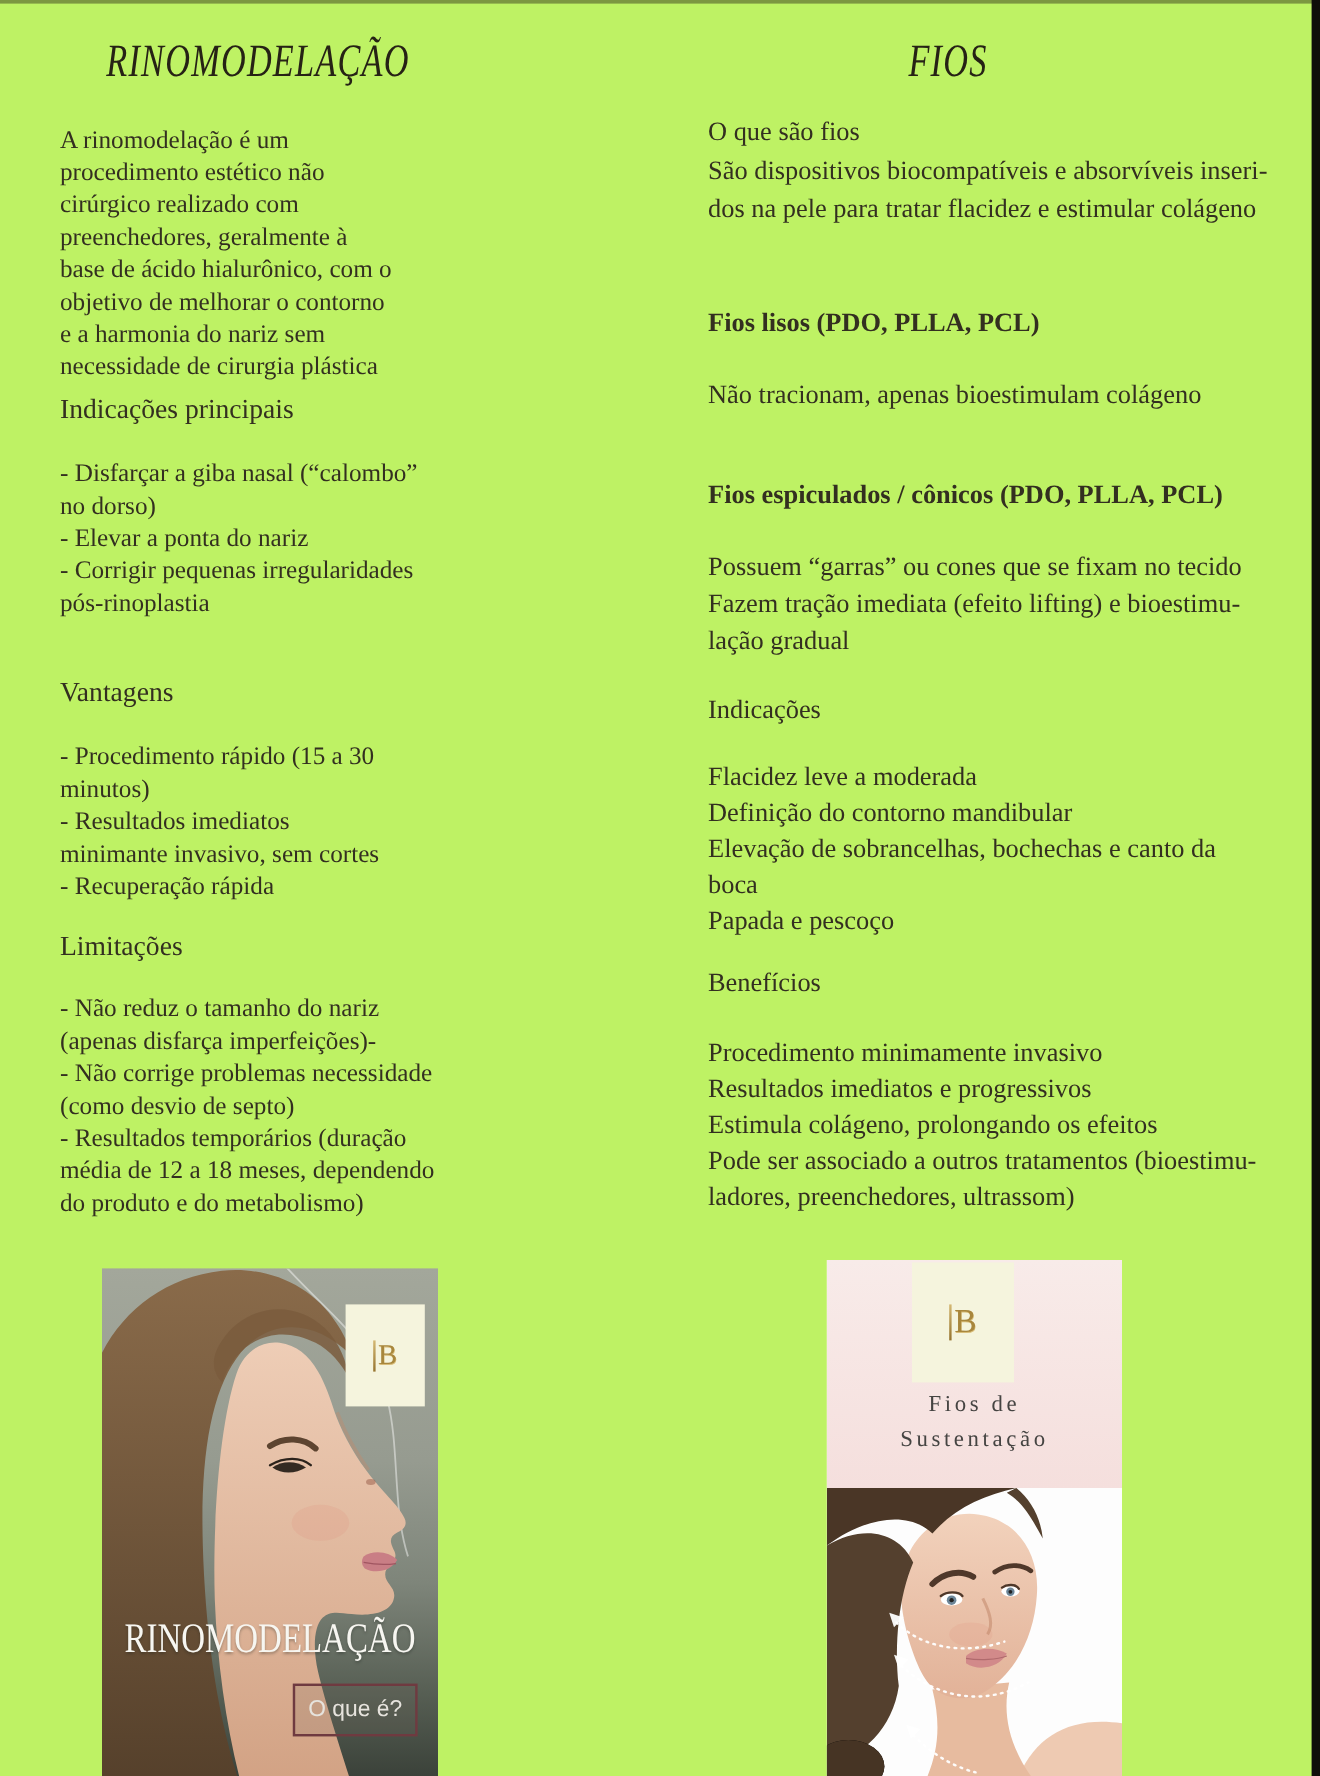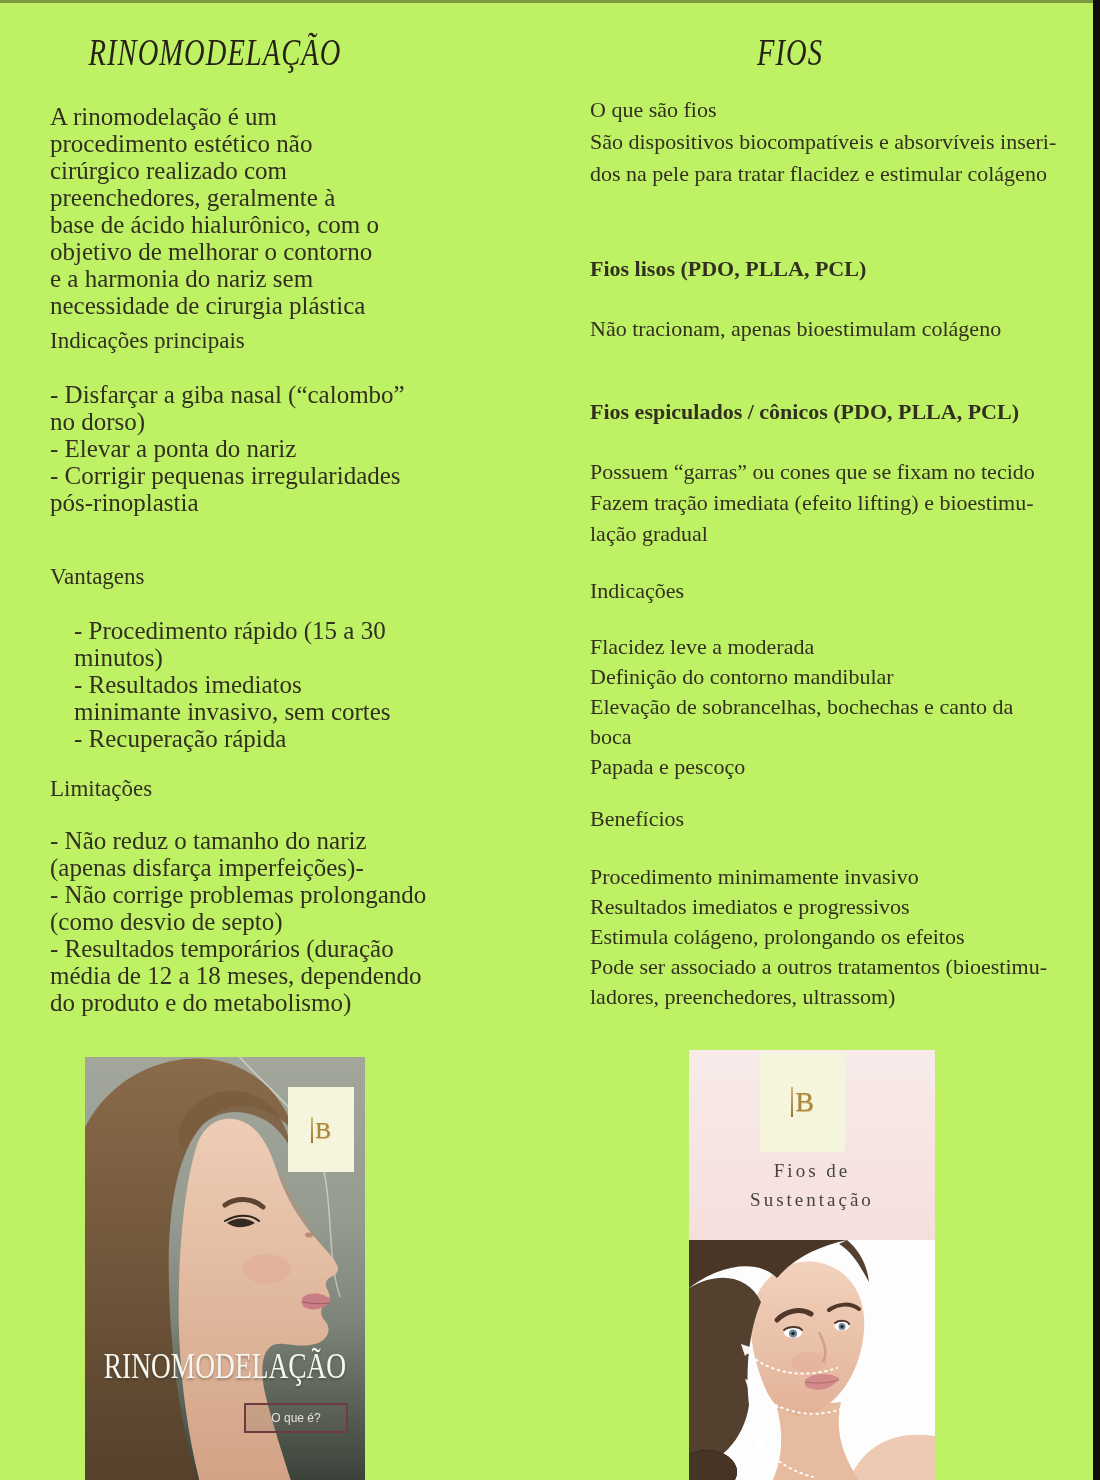--- a/index.html
+++ b/index.html
@@ -10,21 +10,21 @@
     color:#332f20;
   }
   .top-edge{position:absolute;left:0;top:0;width:1100px;height:3px;background:rgba(45,40,22,.45);}
   .right-edge{position:absolute;top:0;right:0;width:7px;height:1480px;background:#0f0e0a;}
 
   .col-title{
     position:absolute; font-style:italic; font-size:28px; color:#262215;
     text-align:center; white-space:nowrap;
     transform:scale(1.02,1.38); transform-origin:center top; letter-spacing:1px;
   }
-  .body-block{position:absolute; font-size:25px; line-height:27px; white-space:nowrap;}
+  .body-block{position:absolute; font-size:21px; line-height:27px; white-space:nowrap;}
   .body-block-r{position:absolute; font-size:22px; line-height:30px; white-space:nowrap;}
   .lh32{line-height:32px;}
   .lh31{line-height:31px;}
   .heading{position:absolute; font-size:23px; white-space:nowrap;}
   .heading-r{position:absolute; font-size:22px; white-space:nowrap;}
   .bold{font-weight:bold;}
 
   
   .card-left{
     position:absolute; left:85px; top:1057px; width:280px; height:423px; overflow:hidden;
@@ -52,24 +52,24 @@
   .logo-box-right .logo-b{font-size:28px;}
   .logo-box-right .logo-stem{height:30px;}
 
   .card-caption{
     position:absolute; left:0; top:290px; width:280px; text-align:center; white-space:nowrap;
     font-size:28px; color:#f7f6f1; letter-spacing:0px;
     transform:scale(0.98,1.25); transform-origin:center top;
     text-shadow:0 1px 2px rgba(30,35,28,.35);
   }
   .card-button{
-    position:absolute; left:159px; top:346px; width:104px; height:30px; box-sizing:border-box;
+    position:absolute; left:159px; top:346px; width:104px; height:44px; box-sizing:border-box;
     border:2px solid #6f3a40; background:rgba(115,108,96,.18);
     display:flex; align-items:center; justify-content:center;
-    font-family:"Liberation Sans",sans-serif; font-size:12px; color:#e6e3dd; cursor:pointer;
+    font-family:"Liberation Sans",sans-serif; font-size:19px; color:#e6e3dd; cursor:pointer;
   }
   .fios-title{
     position:absolute; left:0; width:246px; text-align:center; white-space:nowrap;
     font-size:19px; letter-spacing:3px; color:#454442;
   }
   .photo-svg{position:absolute; left:0;}
 </style>
 </head>
 <body>
 
@@ -92,33 +92,33 @@
   <div class="heading" style="left:50px; top:328px;">Indicações principais</div>
   <div class="body-block" style="left:50px; top:381px;">
       <div>- Disfarçar a giba nasal (“calombo”</div>
       <div>no dorso)</div>
       <div>- Elevar a ponta do nariz</div>
       <div>- Corrigir pequenas irregularidades</div>
       <div>pós-rinoplastia</div>
     </div>
 
   <div class="heading" style="left:50px; top:564px;">Vantagens</div>
-  <div class="body-block" style="left:50px; top:617px;margin-left:24px;">
+  <div class="body-block" style="left:50px; top:617px;">
       <div>- Procedimento rápido (15 a 30</div>
       <div>minutos)</div>
       <div>- Resultados imediatos</div>
       <div>minimante invasivo, sem cortes</div>
       <div>- Recuperação rápida</div>
     </div>
 
   <div class="heading" style="left:50px; top:776px;">Limitações</div>
   <div class="body-block" style="left:50px; top:827px;">
       <div>- Não reduz o tamanho do nariz</div>
       <div>(apenas disfarça imperfeições)-</div>
-      <div>- Não corrige problemas prolongando</div>
+      <div>- Não corrige problemas necessidade</div>
       <div>(como desvio de septo)</div>
       <div>- Resultados temporários (duração</div>
       <div>média de 12 a 18 meses, dependendo</div>
       <div>do produto e do metabolismo)</div>
     </div>
 
   <div class="col-title" style="left:590px; top:30px; width:400px;">FIOS</div>
 
   <div class="body-block-r lh32" style="left:590px; top:94px;">
       <div>O que são fios</div>

